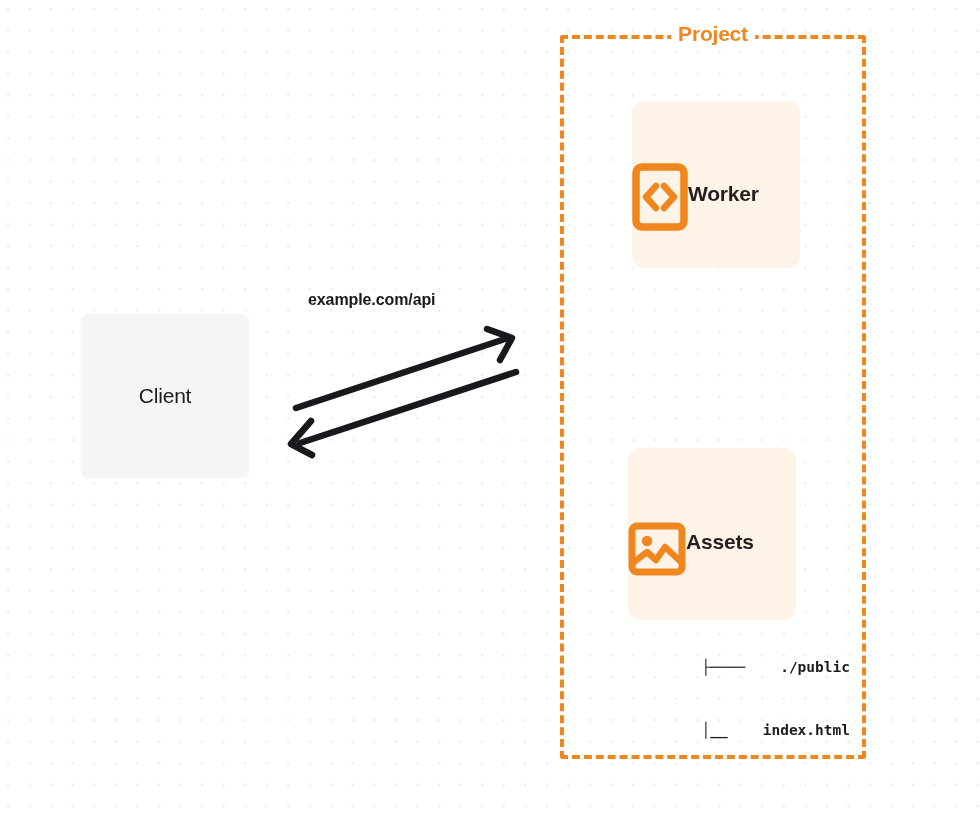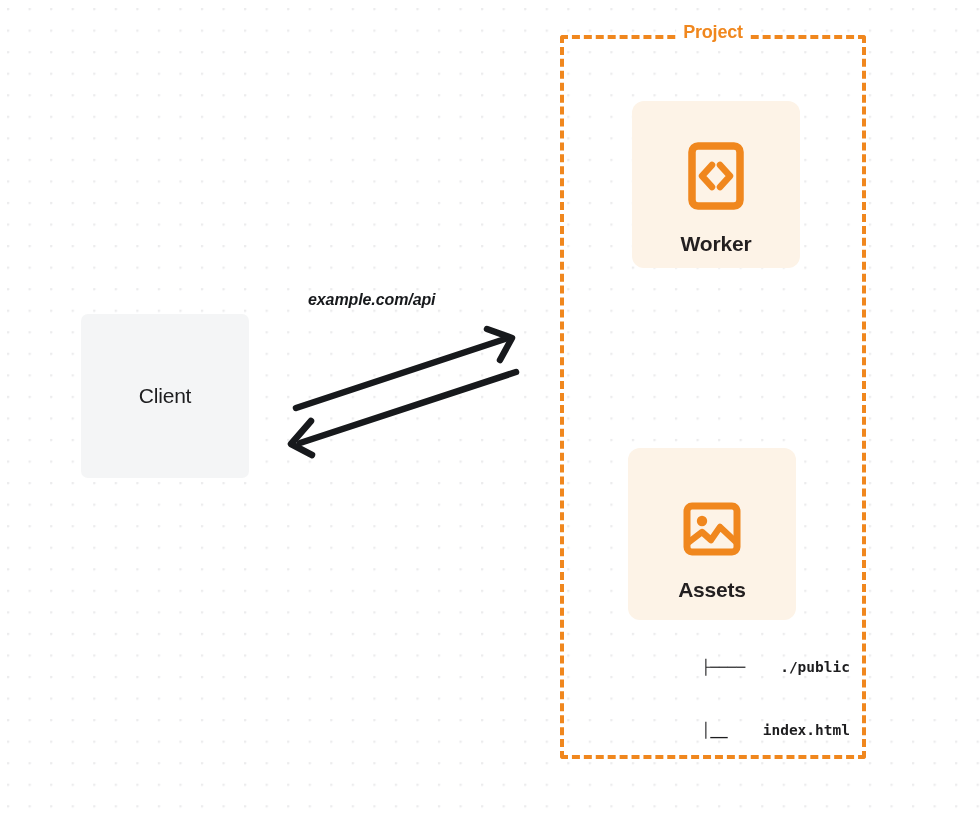--- a/index.html
+++ b/index.html
@@ -57,21 +57,20 @@
   
   #request-label {
     position: absolute;
     left: 308px;
     top: 291px;
     font-size: 16px;
     font-weight: bold;
     color: #17191c;
     letter-spacing: -0.1px;
     white-space: nowrap;
-    font-style: italic;
   }
 
   
   #project-container {
     position: absolute;
     left: 560px;
     top: 35px;
     width: 306px;
     height: 724px;
   }
@@ -82,36 +81,36 @@
     border-radius: 3px;
     box-sizing: border-box;
   }
   #project-title {
     position: absolute;
     left: 50%;
     top: -13px;
     transform: translateX(-50%);
     background: #ffffff;
     padding: 0 7px;
-    font-size: 18px;
+    font-size: 21px;
     font-weight: bold;
     color: #f0871e;
     letter-spacing: -0.2px;
     white-space: nowrap;
   }
 
   
   .service-card {
     position: absolute;
     background: #fdf3e7;
     border-radius: 12px;
     display: flex;
-    flex-direction: column;
+    flex-direction: row;
     align-items: center;
-    justify-content: center;
+    justify-content: flex-start;
   }
   #worker-card {
     left: 72px;
     top: 66px;
     width: 168px;
     height: 167px;
   }
   #assets-card {
     left: 68px;
     top: 413px;

